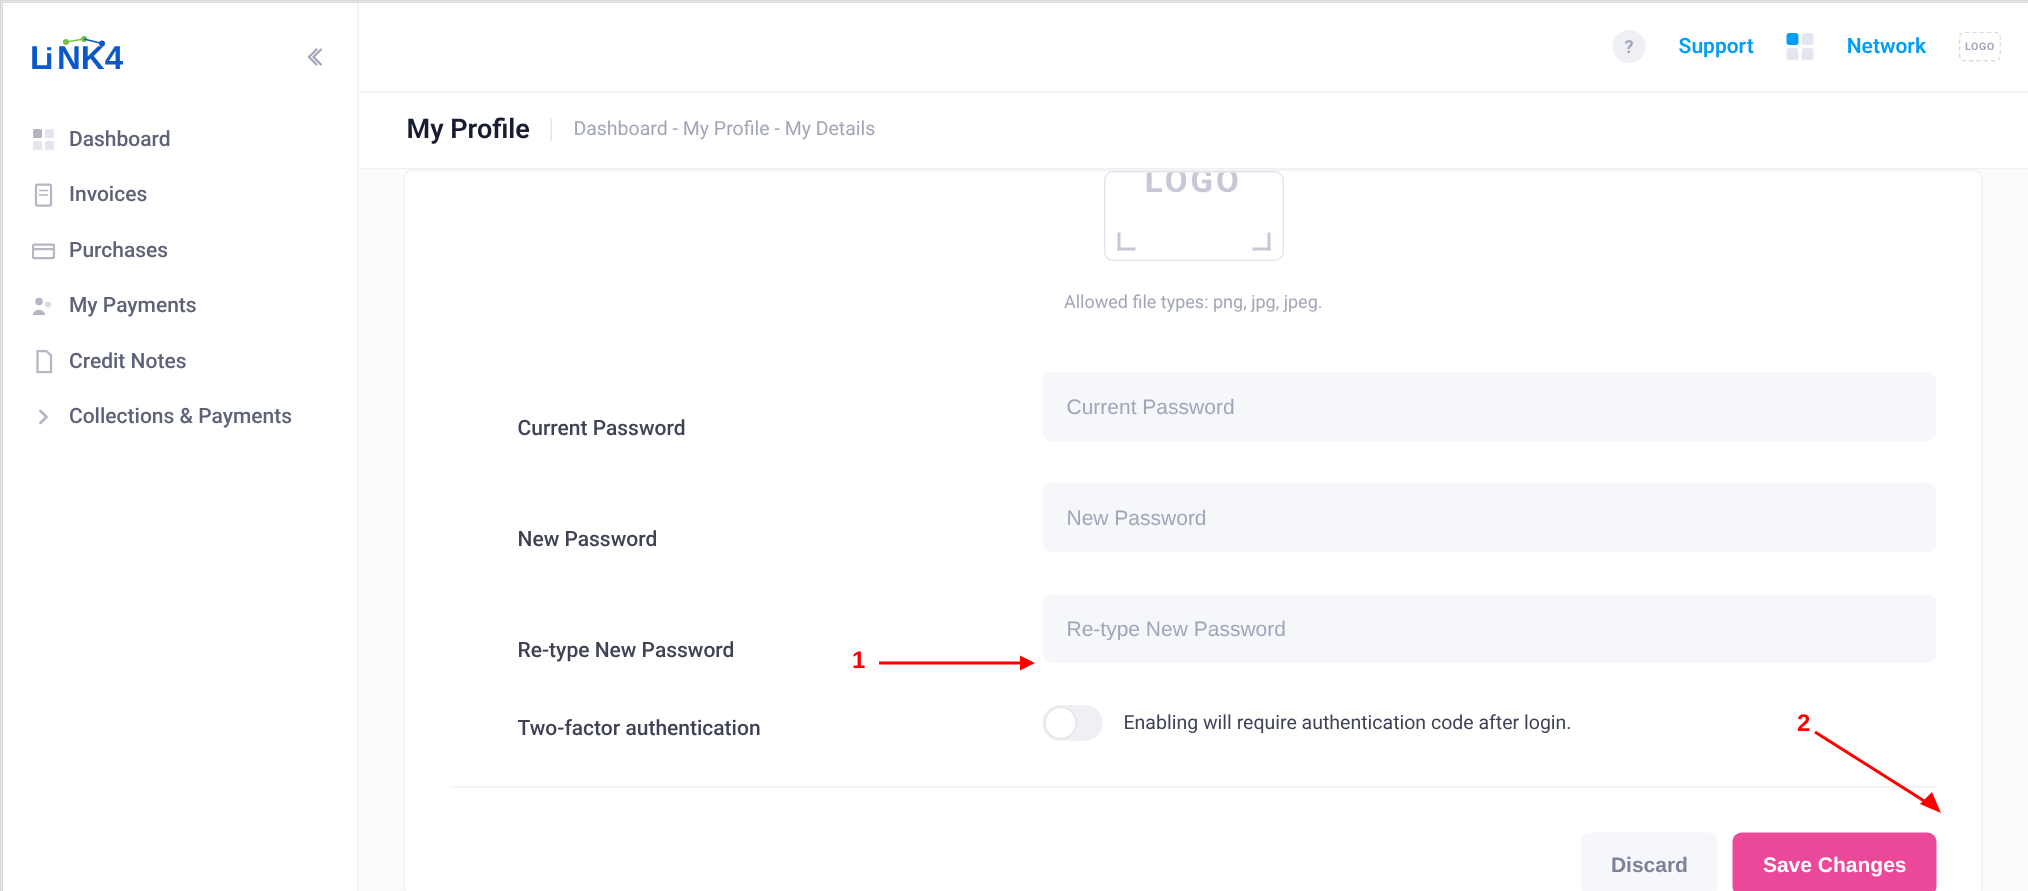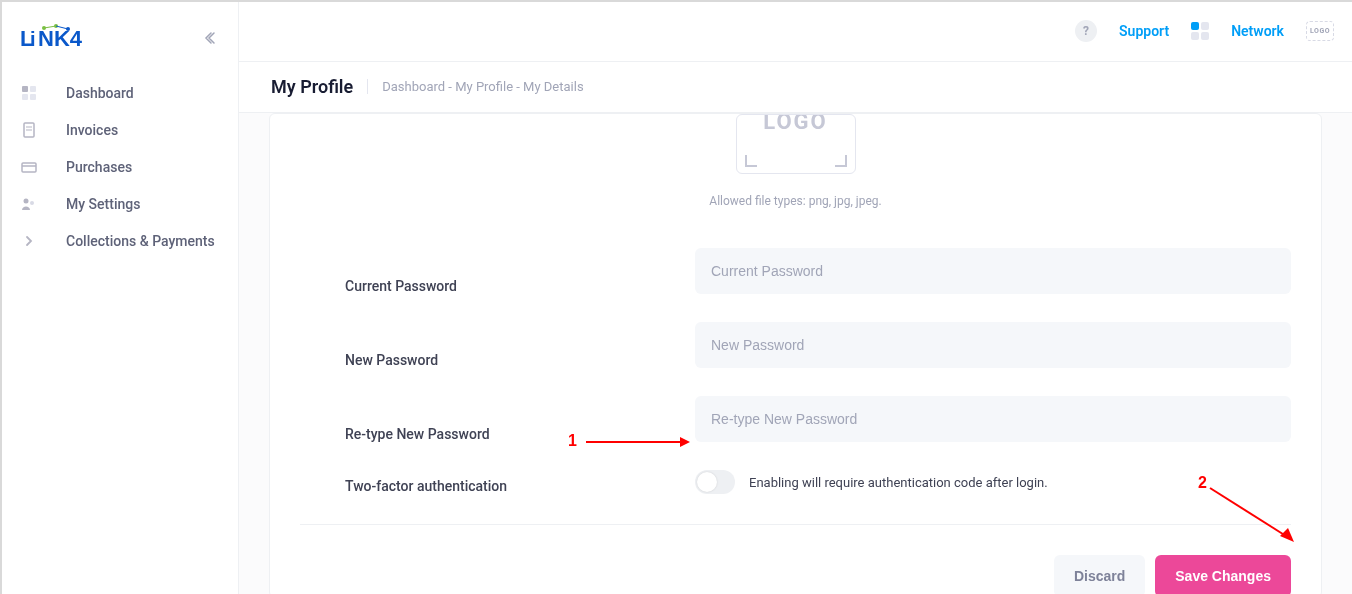--- a/index.html
+++ b/index.html
@@ -4,21 +4,21 @@
 <style>
   * { box-sizing: border-box; margin: 0; padding: 0; }
   html, body { width: 1352px; height: 594px; font-family: -apple-system, BlinkMacSystemFont, "Segoe UI", Roboto, Arial, sans-serif; background:#fff; color:#181c32; overflow:hidden; border:1px solid #d9d9d9;}
   
   .app { display:flex; height:100%; }
   .sidebar { width:237px; border-right:1px solid #eef0f3; display:flex; flex-direction:column; padding-top:14px; flex:0 0 237px; }
   .logo-row{display:flex;align-items:center;justify-content:space-between;padding:8px 18px 18px 18px;}
   .logo-row svg{display:block;}
   .collapse-btn{color:#7e8299;cursor:pointer;}
   .nav{padding:4px 0;}
-  .nav-item{display:flex;align-items:center;gap:28px;height:37px;padding:0 18px;cursor:pointer;color:#5e6278;font-size:14px;font-weight:500;}
+  .nav-item{display:flex;align-items:center;gap:8px;height:37px;padding:0 18px;cursor:pointer;color:#5e6278;font-size:14px;font-weight:500;}
   .nav-item .ic{width:18px;height:18px;display:flex;align-items:center;justify-content:center;color:#b5b5c3;}
   .main{flex:1 1 auto;display:flex;flex-direction:column;min-width:0;}
   
   .topbar{height:60px;border-bottom:1px solid #eef0f3;display:flex;align-items:center;justify-content:flex-end;padding:0 18px;gap:22px;}
   .help-ic{width:22px;height:22px;border-radius:50%;background:#eef0f3;color:#a1a5b7;display:flex;align-items:center;justify-content:center;font-size:12px;font-weight:700;}
   .tb-link{color:#009ef7;font-weight:600;font-size:14px;cursor:pointer;}
   .grid-ic{width:18px;height:18px;display:grid;grid-template-columns:1fr 1fr;grid-template-rows:1fr 1fr;gap:2px;}
   .grid-ic span{background:#e4e6ef;border-radius:2px;}
   .grid-ic span:first-child{background:#009ef7;}
   .logo-small{border:1px dashed #d8dae5;border-radius:4px;width:28px;height:20px;font-size:7px;letter-spacing:.5px;display:flex;align-items:center;justify-content:center;color:#a1a5b7;font-weight:700;}
@@ -113,21 +113,29 @@
         <span>Purchases</span>
       </div>
       <div class="nav-item">
         <span class="ic">
             <svg width="16" height="16" viewBox="0 0 16 16">
               <circle cx="5" cy="5" r="2.5" fill="#b5b5c3"></circle>
               <circle cx="11" cy="7" r="2" fill="#d8dae5"></circle>
               <path d="M1 14c0-2 2-3.5 4-3.5s4 1.5 4 3.5" fill="#b5b5c3"></path>
             </svg>
           </span>
-        <span>My Settings</span>
+        <span>My Payments</span>
+      </div>
+      <div class="nav-item">
+        <span class="ic">
+            <svg width="16" height="16" viewBox="0 0 16 16">
+              <path d="M4 1h6l3 3v11H4z" fill="none" stroke="#b5b5c3" stroke-width="1.5"></path>
+            </svg>
+          </span>
+        <span>Credit Notes</span>
       </div>
       <div class="nav-item">
         <span class="ic">
             <svg width="14" height="14" viewBox="0 0 14 14">
               <path d="M5 3l4 4-4 4" fill="none" stroke="#b5b5c3" stroke-width="1.8" stroke-linecap="round"></path>
             </svg>
           </span>
         <span>Collections &amp; Payments</span>
       </div>
     </nav>

